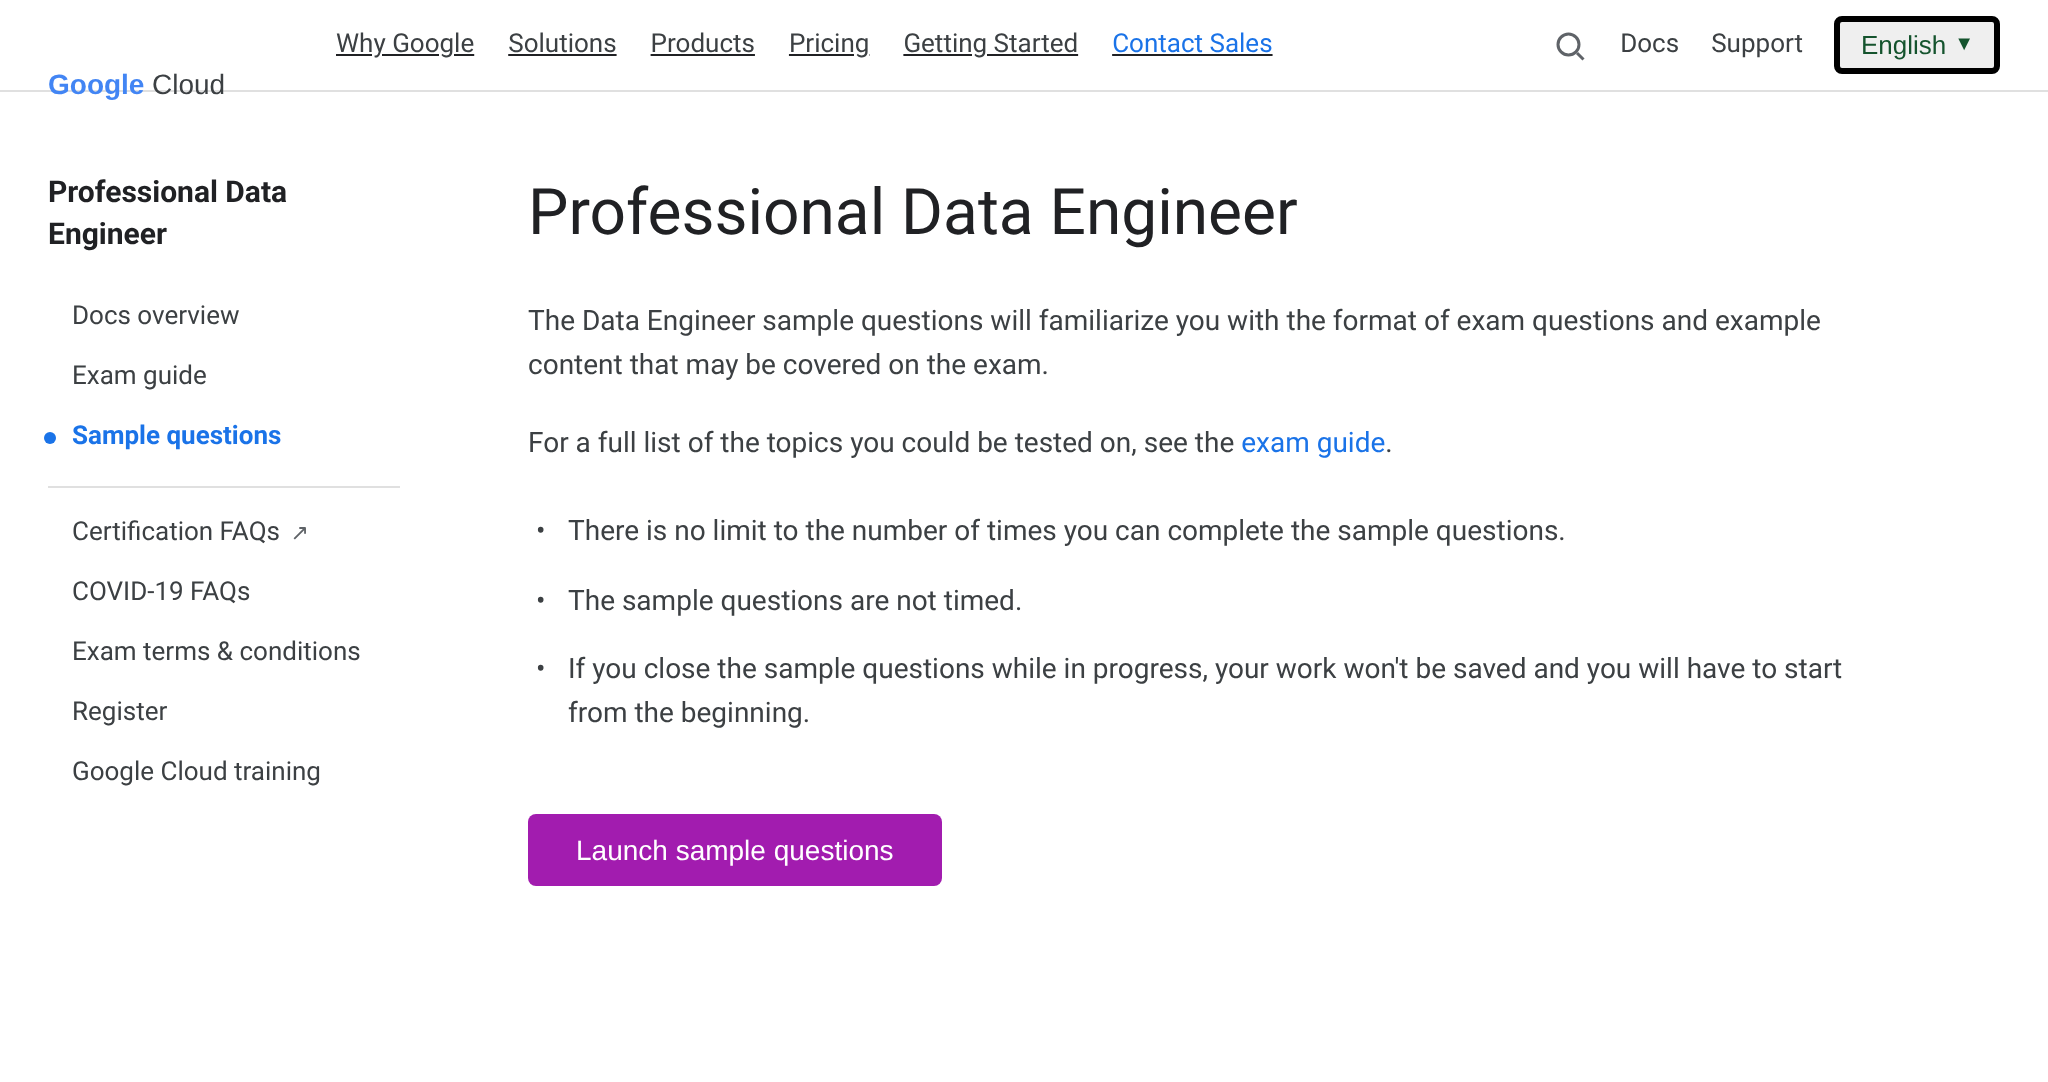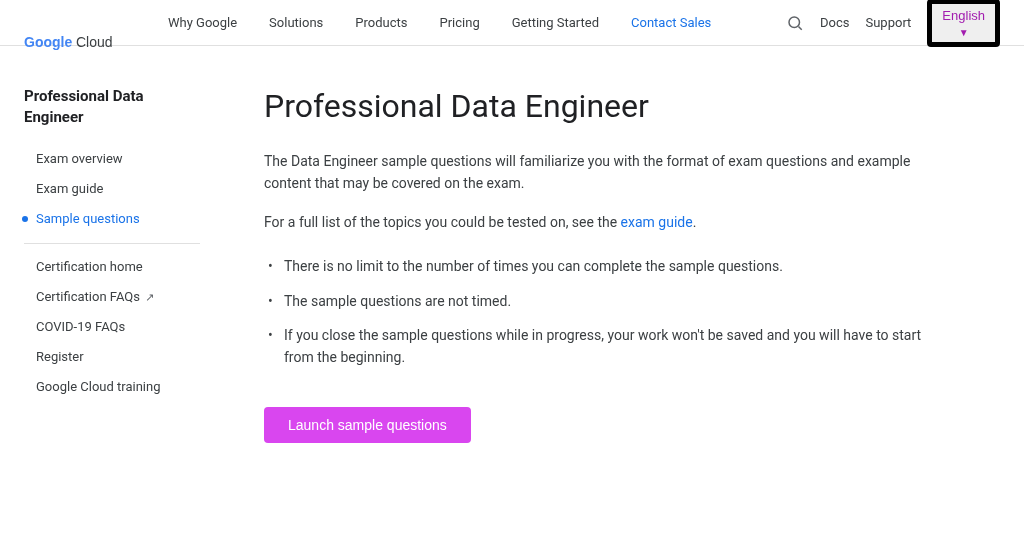--- a/index.html
+++ b/index.html
@@ -20,22 +20,23 @@
       margin-right: 24px;
       margin-top: 36px;
     }
     .nav-logo-svg {
       width: 120px;
       height: 28px;
     }
     .nav-links {
       display: flex;
       align-items: center;
-      gap: 32px;
+      gap: 17px;
       flex: 1;
+      text-decoration: underline;
     }
     .nav-link {
       font-size: 13px;
       color: #3c4043;
       text-decoration: none;
       cursor: pointer;
       white-space: nowrap;
     }
     .nav-link.active {
       color: #1a73e8;
@@ -53,28 +54,27 @@
     }
     .search-icon-btn {
       cursor: pointer;
       color: #5f6368;
       display: flex;
       align-items: center;
     }
     .lang-btn {
       display: flex;
       align-items: center;
-      border: 5px solid #000000;
+      border: 3px solid #000000;
       border-radius: 4px;
       padding: 4px 10px;
       font-size: 13px;
-      color: #a21caf;
+      color: #14532d;
       cursor: pointer;
       gap: 4px;
-      flex-direction: column;
     }
 
     
     .main-layout {
       display: flex;
       max-width: 1024px;
       margin: 0 auto;
       padding: 40px 24px;
       gap: 0;
     }
@@ -101,21 +101,21 @@
       font-size: 13px;
       color: #3c4043;
       padding: 6px 0 6px 12px;
       cursor: pointer;
       text-decoration: none;
       line-height: 1.4;
       position: relative;
     }
     .sidebar-item.active {
       color: #1a73e8;
-      font-weight: 400;
+      font-weight: 700;
     }
     .sidebar-item.active::before {
       content: '';
       position: absolute;
       left: -2px;
       top: 50%;
       transform: translateY(-50%);
       width: 6px;
       height: 6px;
       border-radius: 50%;
@@ -169,21 +169,21 @@
       position: relative;
     }
     .bullet-list li::before {
       content: '•';
       position: absolute;
       left: 4px;
       color: #3c4043;
     }
     .launch-btn {
       display: inline-block;
-      background: #d946ef;
+      background: #a21caf;
       color: #fff;
       font-size: 14px;
       font-weight: 500;
       padding: 10px 24px;
       border-radius: 4px;
       border: none;
       cursor: pointer;
       margin-top: 16px;
       text-decoration: none;
     }
@@ -220,30 +220,30 @@
       <span style="font-size:10px;">▼</span>
     </button>
   </div>
 </nav>
 
 <div class="main-layout">
 
   <aside class="sidebar">
     <div class="sidebar-title">Professional Data Engineer</div>
     <nav class="sidebar-nav">
-      <a class="sidebar-item">Exam overview</a>
+      <a class="sidebar-item">Docs overview</a>
       <a class="sidebar-item">Exam guide</a>
       <a class="sidebar-item active">Sample questions</a>
       <hr class="sidebar-divider">
-      <a class="sidebar-item">Certification home</a>
       <a class="sidebar-item">
         <span>Certification FAQs</span>
         <span class="ext-icon">↗</span>
       </a>
       <a class="sidebar-item">COVID-19 FAQs</a>
+      <a class="sidebar-item">Exam terms &amp; conditions</a>
       <a class="sidebar-item">Register</a>
       <a class="sidebar-item">Google Cloud training</a>
     </nav>
   </aside>
 
   <main class="content">
     <h1 class="content-title">Professional Data Engineer</h1>
     <p class="content-para">The Data Engineer sample questions will familiarize you with the format of exam questions and example content that may be covered on the exam.</p>
     <p class="content-para">
       <span>For a full list of the topics you could be tested on, see the </span><a class="content-link">exam guide</a><span>.</span>

